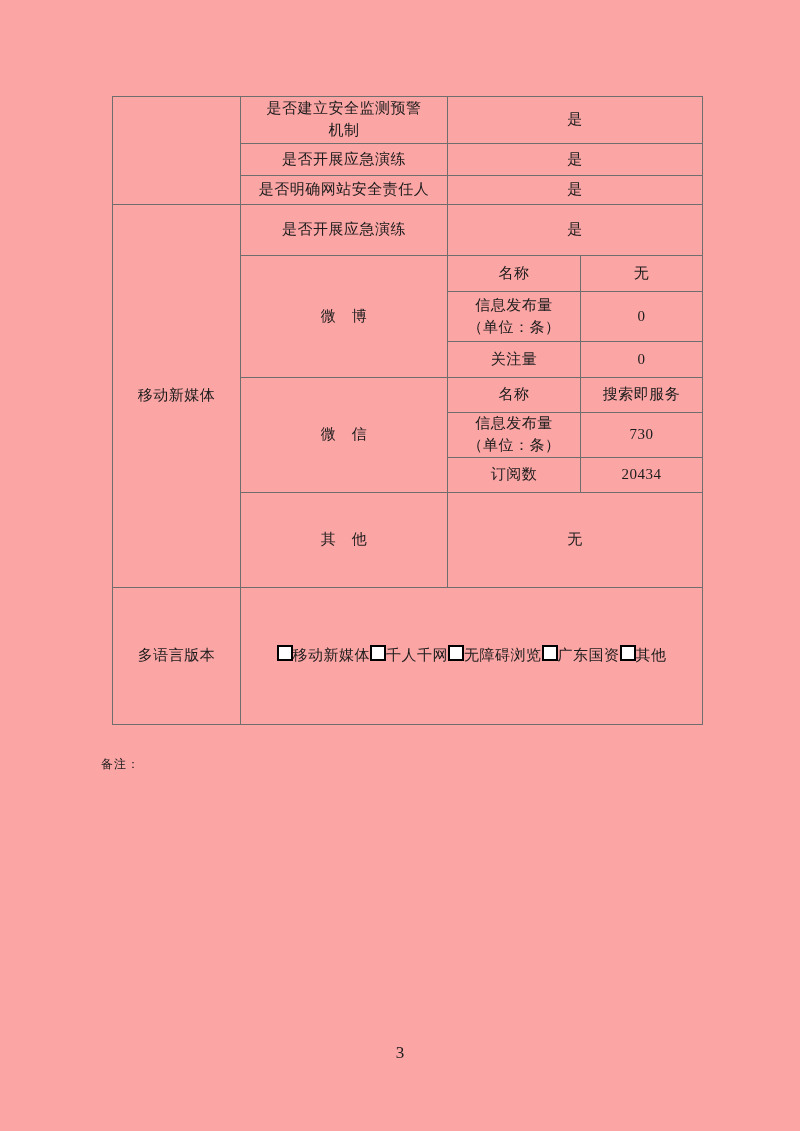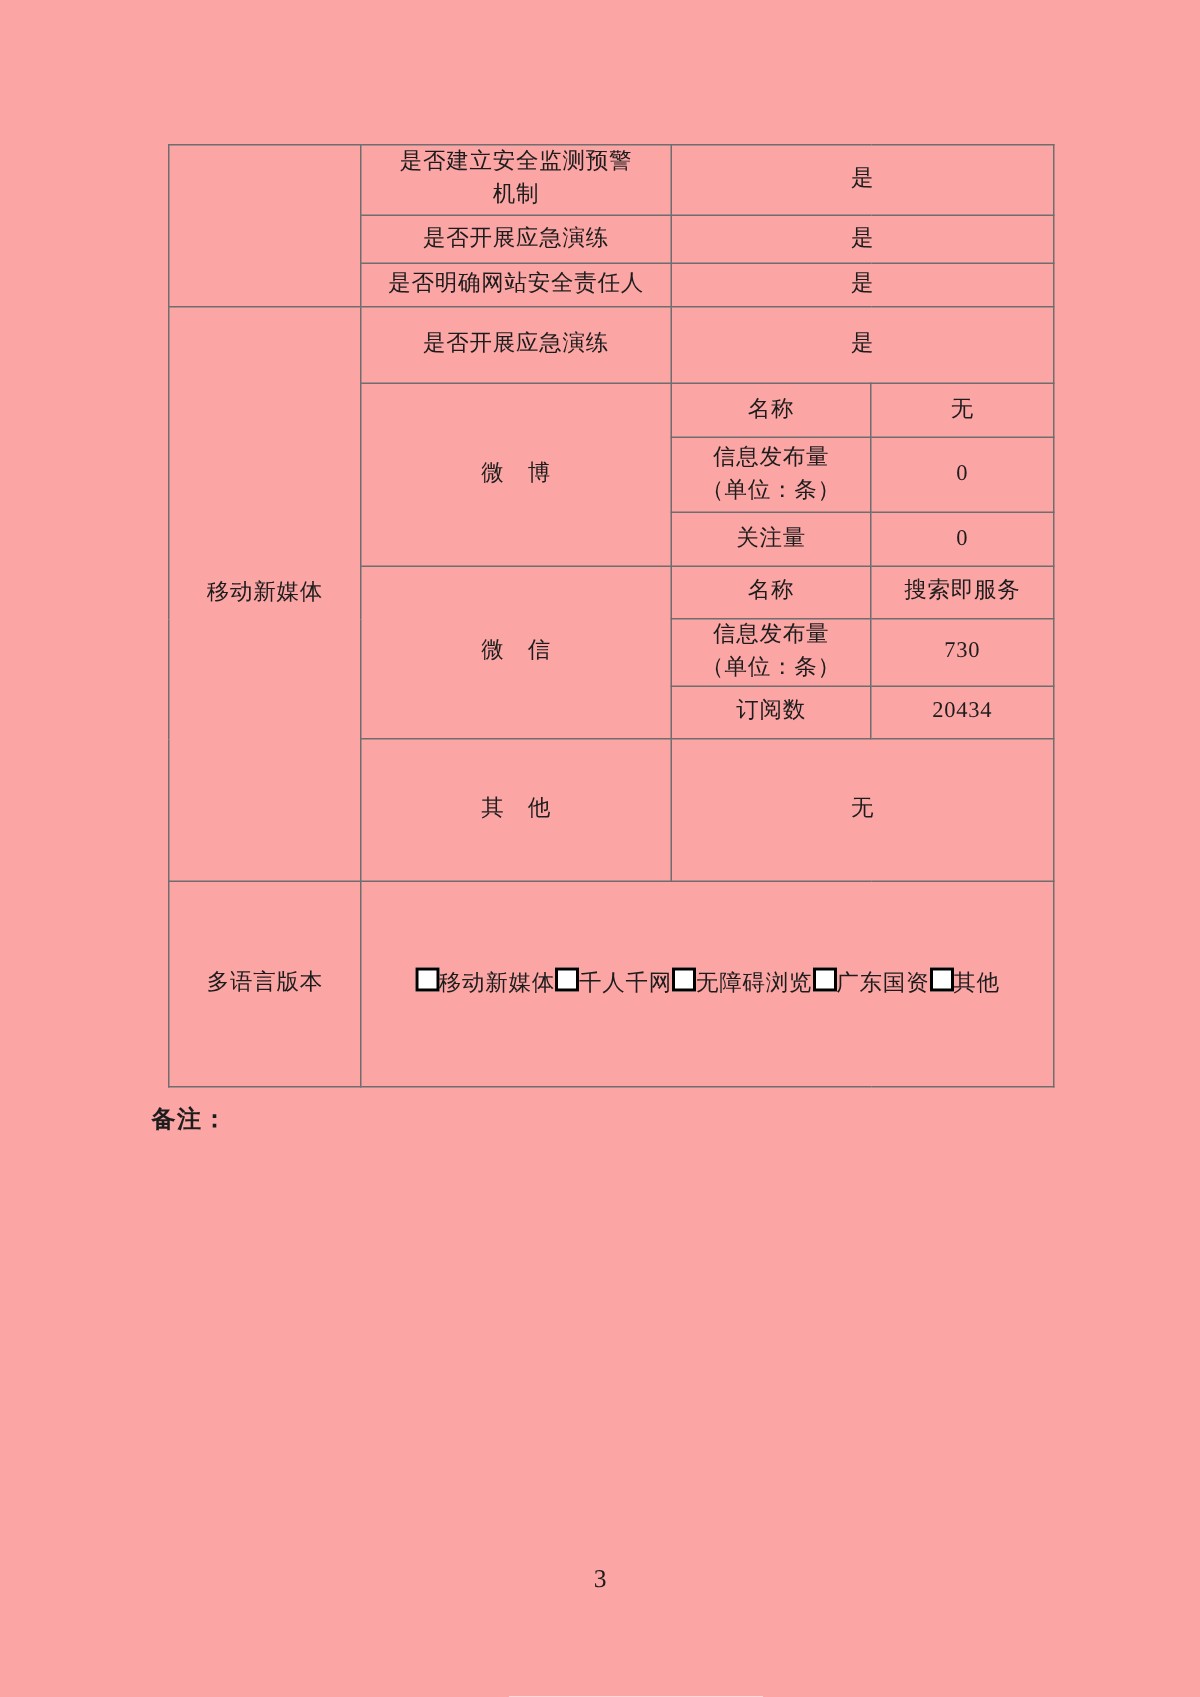--- a/index.html
+++ b/index.html
@@ -7,21 +7,21 @@
         font-family:"Liberation Serif","DejaVu Serif",serif;color:#1c1c1c;}
   table.report{position:absolute;left:112px;top:96px;width:590px;border-collapse:collapse;
                table-layout:fixed;font-size:15px;letter-spacing:0.5px;}
   table.report td{border:1px solid #6e6e6e;text-align:center;vertical-align:middle;
                   padding:0 6px;line-height:1.45;overflow:hidden;}
   .pre{white-space:pre-line;}
   .wrap10{display:inline-block;max-width:162px;}
   .cbrow{white-space:nowrap;letter-spacing:0.5px;}
   .cbx{display:inline-block;width:12px;height:12px;border:2px solid #000;
        vertical-align:-1px;background:#fff;}
-  .remark{position:absolute;left:101px;top:736px;font-size:16px;font-weight:bold;
+  .remark{position:absolute;left:101px;top:756px;font-size:12px;font-weight:normal;
           letter-spacing:1px;}
   .pagenum{position:absolute;left:0;top:1043px;width:100%;text-align:center;font-size:17px;}
 </style>
 </head>
 <body>
 
 <div class="page">
 
   <table class="report">
     <colgroup>

